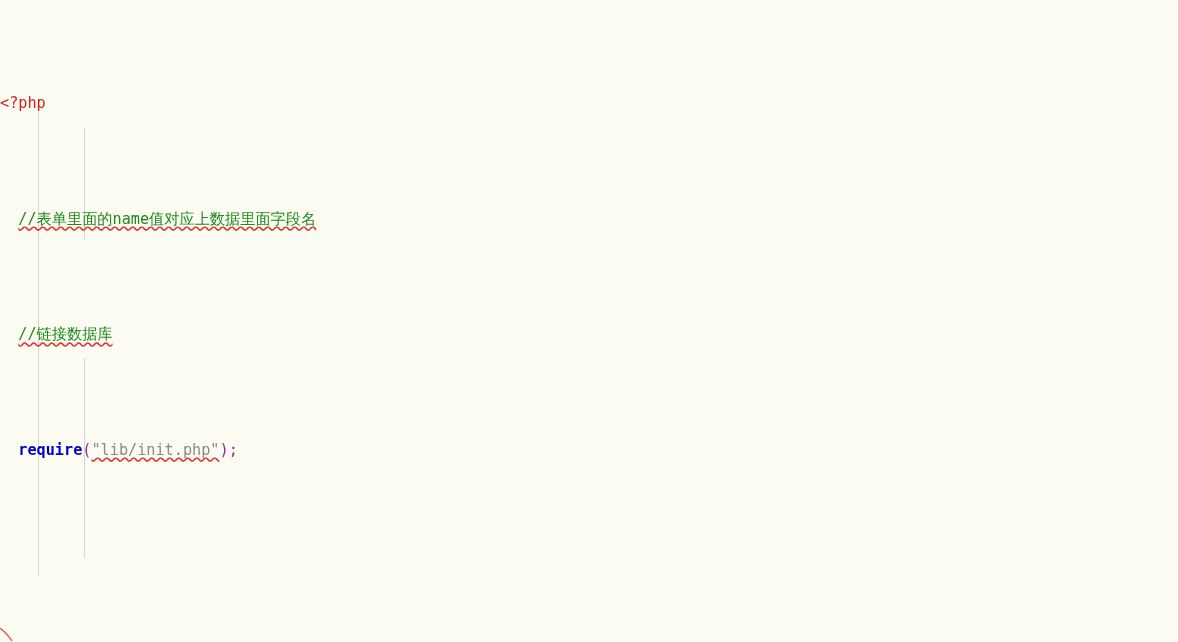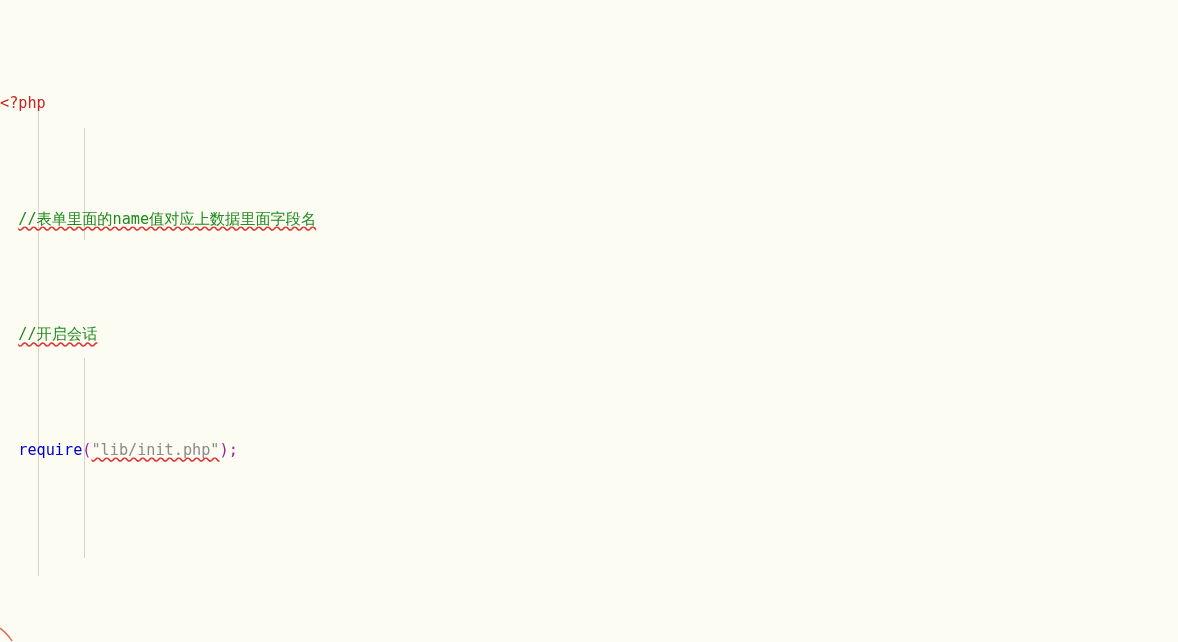--- a/index.html
+++ b/index.html
@@ -41,21 +41,21 @@
   }
   .line{
     height:23.1px;
     white-space:pre;
     display:block;
     font-size:15.2px;
     line-height:23.1px;
   }
 
   
-  .kw   {color:#0000cc;font-weight:normal;}                    
+  .kw   {color:#0000cc;font-weight:bold;}                    
   .str  {color:#8a8a8a;}                    
   .cmt  {color:#1d8a1d;margin-top:48px;}                    
   .op   {color:#9b1fa0;}                    
   .tag  {color:#cc2222;}
 
   
   .sq{
     text-decoration: underline wavy #e03030;
     text-decoration-skip-ink:none;
     text-underline-offset:2px;
@@ -79,21 +79,21 @@
 
   <div class="code">
 
     
     <div class="line"><span class="tag">&lt;?php</span></div>
 
     
     <div class="line">  <span class="cmt sq">//表单里面的name值对应上数据里面字段名</span></div>
 
     
-    <div class="line">  <span class="cmt sq">//开启会话</span></div>
+    <div class="line">  <span class="cmt sq">//链接数据库</span></div>
 
     
     <div class="line">  <span class="kw">require</span><span class="op">(</span><span class="str sq">"lib/init.php"</span><span class="op">)</span><span class="op">;</span></div>
 
     
 
     
     
 
     

